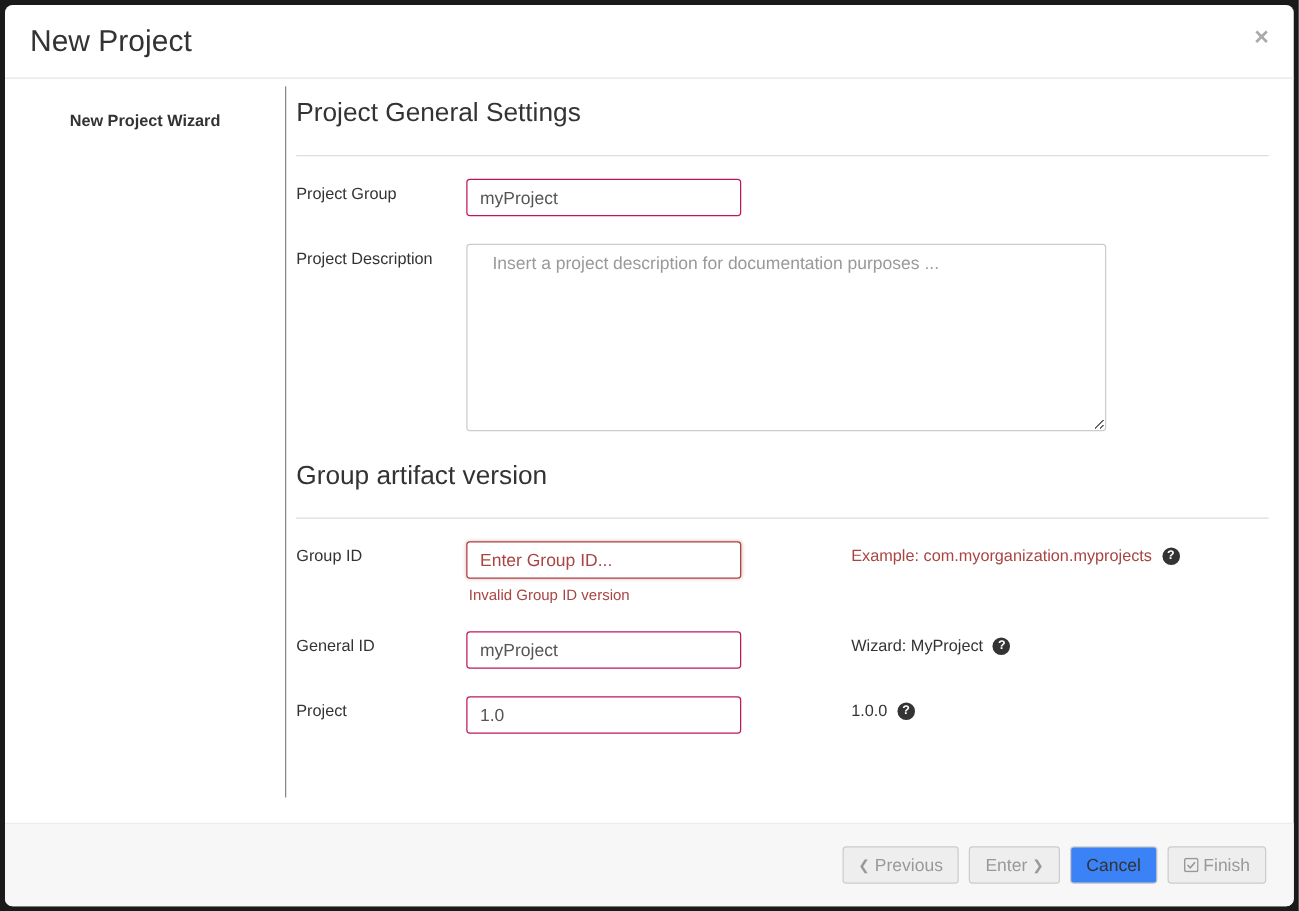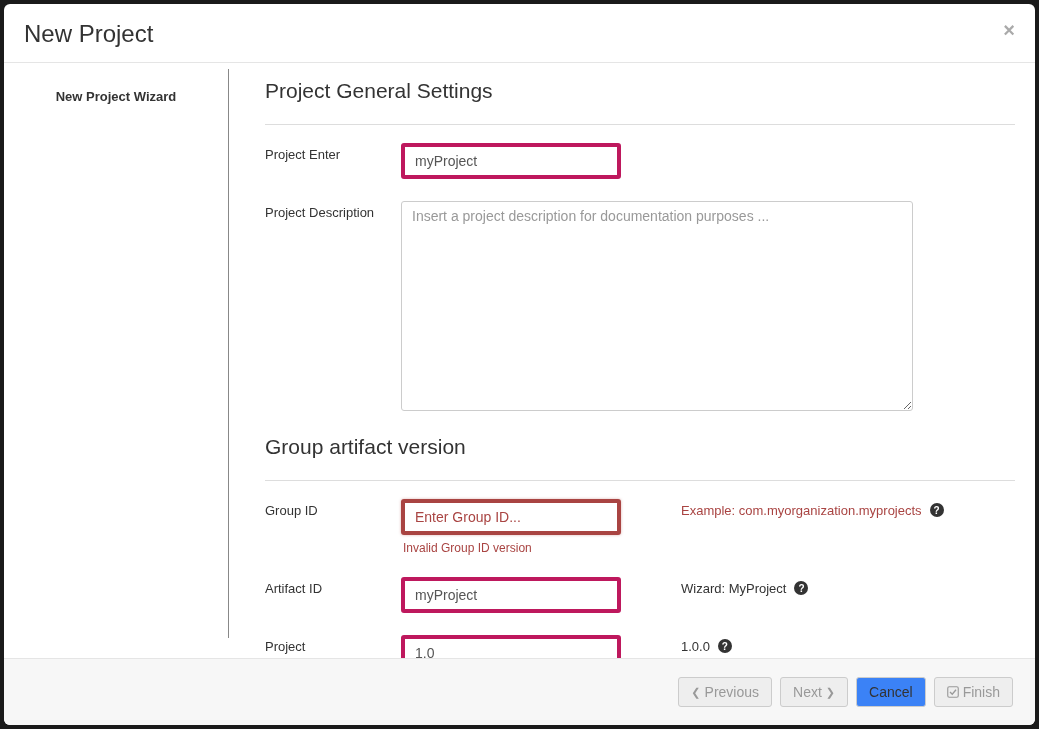--- a/index.html
+++ b/index.html
@@ -41,21 +41,20 @@
       font-size: 20px;
       font-weight: bold;
       cursor: pointer;
       line-height: 1;
     }
     .modal-body {
       flex: 1;
       display: flex;
       padding: 0;
       overflow: hidden;
-      gap: 28px;
     }
     .sidebar {
       width: 225px;
       border-right: 1px solid #888;
       padding-top: 20px;
       margin-top: 6px;
       margin-bottom: 20px;
     }
     .sidebar-item {
       font-size: 13px;
@@ -88,37 +87,37 @@
       font-size: 13px;
       color: #333;
       padding-top: 4px;
       flex-shrink: 0;
     }
     .form-input {
       width: 220px;
       padding: 6px 10px;
       font-size: 14px;
       color: #555;
-      border: 4px solid #be185d;
+      border: 1px solid #be185d;
       border-radius: 3px;
     }
     .form-input.error {
       border-color: #a94442;
       box-shadow: 0 0 3px rgba(169,68,66,0.4);
     }
     .form-input::placeholder {
       color: #999;
     }
     .form-input.error::placeholder {
       color: #a94442;
     }
     .form-textarea {
       width: 512px;
-      height: 210px;
-      padding: 6px 10px;
+      height: 150px;
+      padding: 6px 20px;
       font-size: 14px;
       color: #555;
       border: 1px solid #ccc;
       border-radius: 3px;
       resize: both;
       font-family: inherit;
     }
     .form-textarea::placeholder {
       color: #999;
     }
@@ -127,25 +126,25 @@
       flex-direction: column;
     }
     .error-msg {
       font-size: 12px;
       color: #a94442;
       margin-top: 6px;
       margin-left: 2px;
     }
     .example-col {
       flex: 1;
-      padding-left: 60px;
+      padding-left: 88px;
       font-size: 13px;
       color: #333;
       display: flex;
-      align-items: flex-start;
+      align-items: center;
       gap: 8px;
       padding-top: 4px;
     }
     .example-col.error-text {
       color: #a94442;
     }
     .help-icon {
       display: inline-flex;
       align-items: center;
       justify-content: center;
@@ -206,21 +205,21 @@
 
   <div class="modal-body">
     <div class="sidebar">
       <div class="sidebar-item">New Project Wizard</div>
     </div>
 
     <div class="content">
       <div class="section-title">Project General Settings</div>
 
       <div class="form-row">
-        <div class="form-label">Project Enter</div>
+        <div class="form-label">Project Group</div>
         <input type="text" class="form-input" value="myProject" style="">
       </div>
 
       <div class="form-row">
         <div class="form-label">Project Description</div>
         <textarea class="form-textarea" placeholder="Insert a project description for documentation purposes ..." style=""></textarea>
       </div>
 
       <div class="gav-section">
         <div class="section-title">Group artifact version</div>
@@ -231,21 +230,21 @@
             <input type="text" class="form-input error" placeholder="Enter Group ID..." style="">
             <div class="error-msg">Invalid Group ID version</div>
           </div>
           <div class="example-col error-text">
             <span>Example: com.myorganization.myprojects</span>
             <span class="help-icon">?</span>
           </div>
         </div>
 
         <div class="form-row">
-          <div class="form-label">Artifact ID</div>
+          <div class="form-label">General ID</div>
           <input type="text" class="form-input" value="myProject" style="">
           <div class="example-col">
             <span>Wizard: MyProject</span>
             <span class="help-icon">?</span>
           </div>
         </div>
 
         <div class="form-row">
           <div class="form-label">Project</div>
           <input type="text" class="form-input" value="1.0" style="">
@@ -257,21 +256,21 @@
       </div>
     </div>
   </div>
 
   <div class="modal-footer">
     <button class="btn" disabled="">
       <span class="chevron">❮</span>
       <span>Previous</span>
     </button>
     <button class="btn" disabled="">
-      <span>Next</span>
+      <span>Enter</span>
       <span class="chevron">❯</span>
     </button>
     <button class="btn">Cancel</button>
     <button class="btn" disabled="">
       <svg class="check-icon" viewBox="0 0 16 16">
         <rect x="1" y="1" width="14" height="14" rx="2" fill="none" stroke="#999" stroke-width="1.5"></rect>
         <path d="M4 8 L7 11 L12 5" fill="none" stroke="#999" stroke-width="1.8"></path>
       </svg>
       <span>Finish</span>
     </button>

